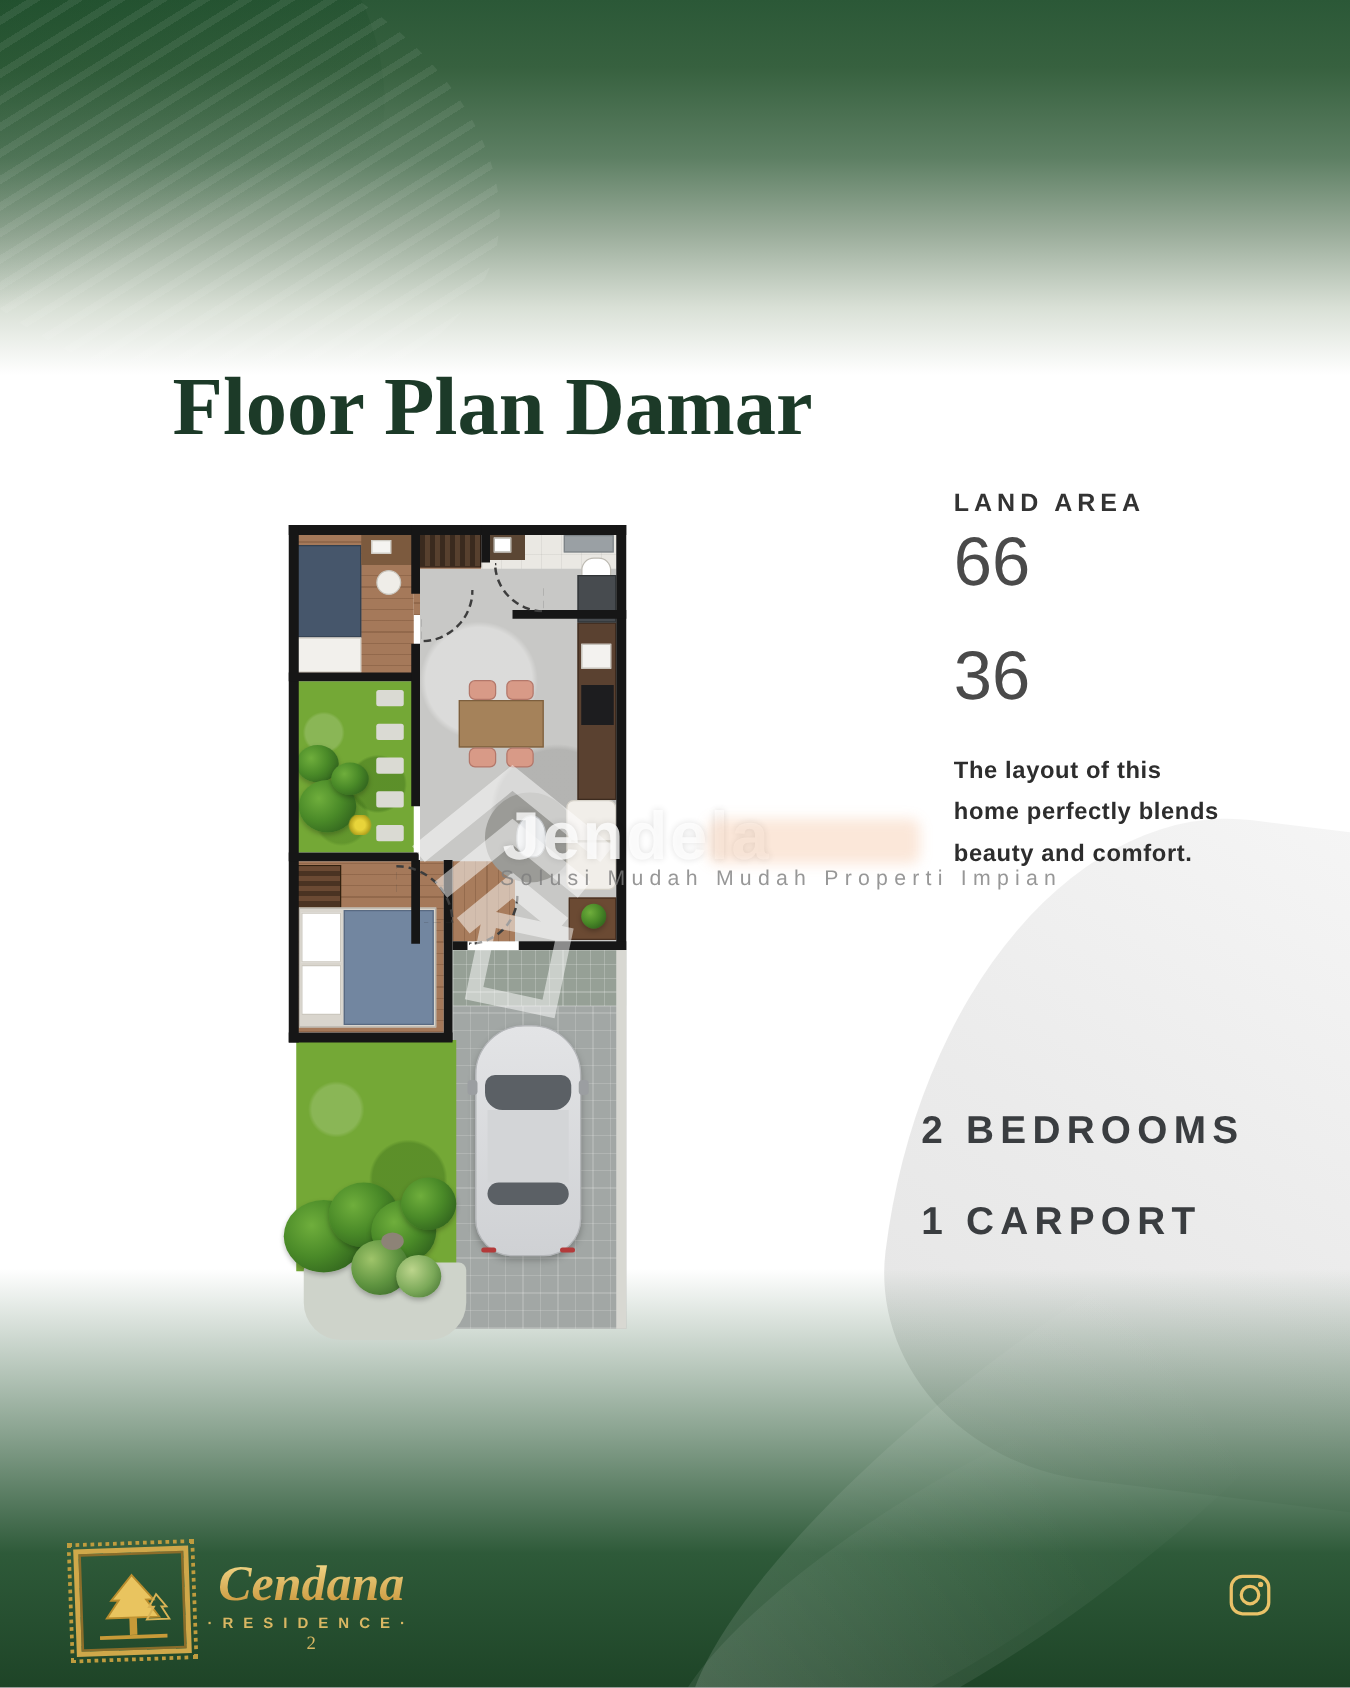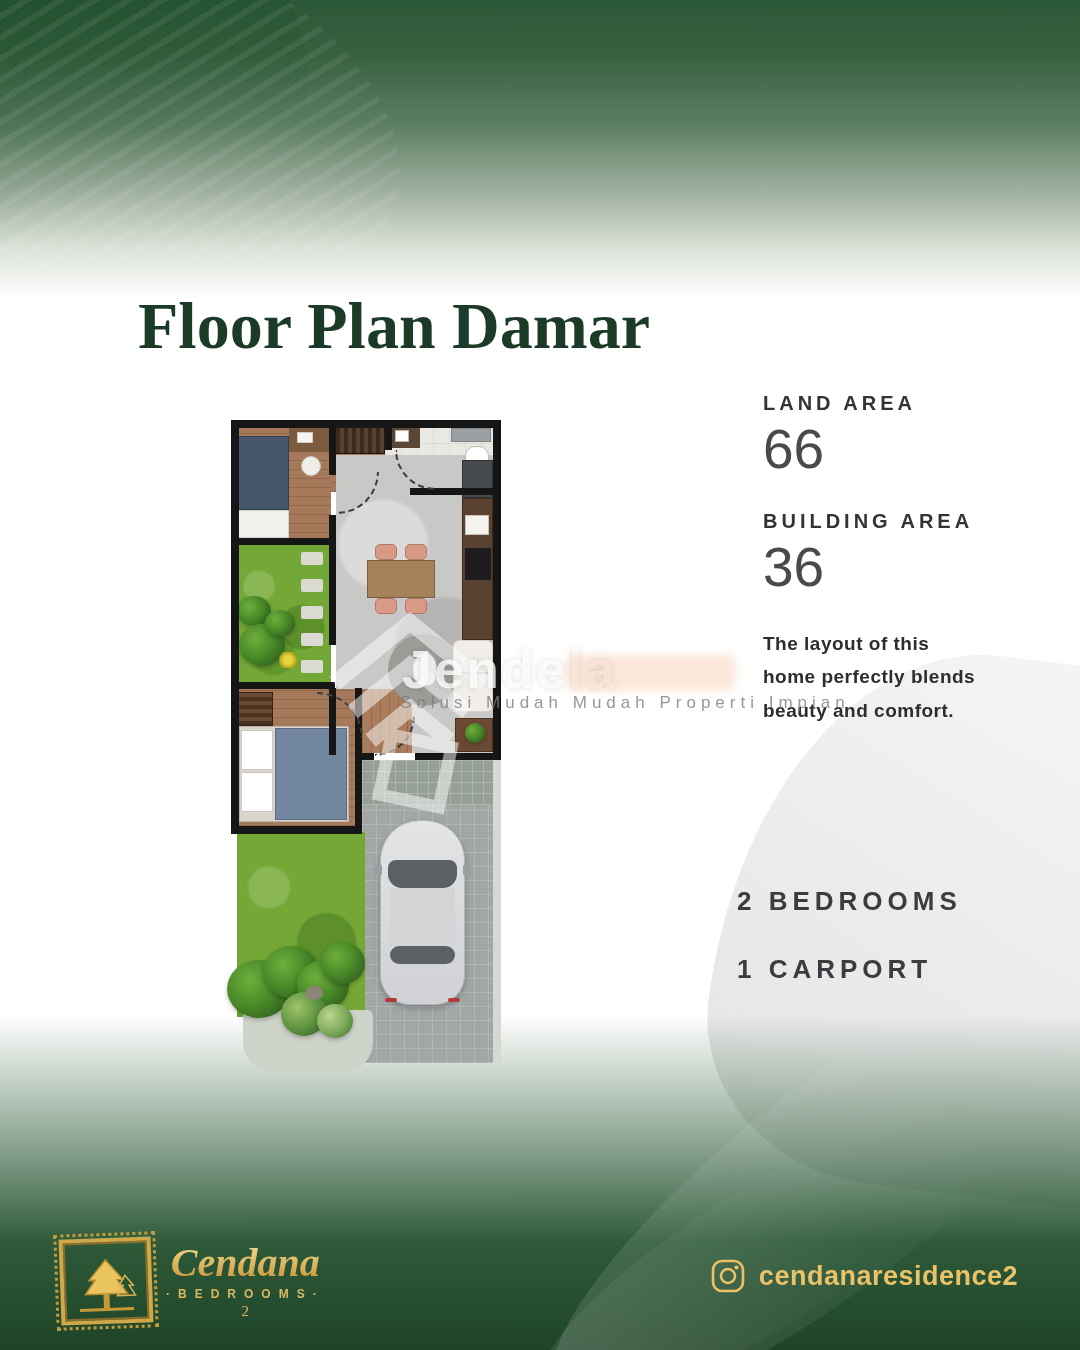--- a/index.html
+++ b/index.html
@@ -55,21 +55,21 @@
   .page-title{
     position:absolute; left:138px; top:288px; z-index:3;
     font-family:"Liberation Serif", serif;
     font-size:66px; color:#1c3a28;
   }
   .stats{ position:absolute; left:763px; top:392px; width:300px; z-index:3; color:#38393b; }
   .stat-label{ font-size:20px; font-weight:bold; letter-spacing:4px; color:#333; }
   .stat-value{ font-size:55px; font-weight:400; color:#4a4a4a; line-height:1.1; margin:4px 0 30px 0; }
   .stat-desc{ margin-top:26px; width:218px; font-size:19px; font-weight:bold; letter-spacing:.5px; line-height:1.75; color:#2d2d2d; }
   .features{ position:absolute; left:737px; top:886px; z-index:3; }
-  .feature{ font-size:26px; font-weight:bold; letter-spacing:5px; color:#3a3d40; margin-bottom:37px; white-space:nowrap; }
+  .feature{ font-size:31px; font-weight:bold; letter-spacing:5px; color:#3a3d40; margin-bottom:37px; white-space:nowrap; }
   
   .plan{ position:absolute; left:225px; top:420px; width:285px; height:660px; z-index:2; }
   .r{ position:absolute; }
   .w{ position:absolute; background:#161616; z-index:5; }
   .wood{ background:#a5795a; background-image:repeating-linear-gradient(0deg, rgba(60,30,10,.18) 0 1px, rgba(0,0,0,0) 1px 9px); }
   .woodv{ background:#a87c5c; background-image:repeating-linear-gradient(90deg, rgba(60,30,10,.18) 0 1px, rgba(0,0,0,0) 1px 9px); }
   .tile{ background:#c8c8c6; background-image:radial-gradient(circle at 30% 30%, rgba(255,255,255,.35) 0 18%, rgba(0,0,0,0) 20%), radial-gradient(circle at 70% 65%, rgba(120,120,118,.25) 0 22%, rgba(0,0,0,0) 24%); }
   .bath{ background:#eae8e3; background-image:repeating-linear-gradient(0deg, rgba(0,0,0,.05) 0 1px, rgba(0,0,0,0) 1px 16px), repeating-linear-gradient(90deg, rgba(0,0,0,.05) 0 1px, rgba(0,0,0,0) 1px 16px); }
   .grass{ background:#74a836; background-image:radial-gradient(circle at 25% 30%, rgba(255,255,255,.16) 0 12%, rgba(0,0,0,0) 14%), radial-gradient(circle at 70% 60%, rgba(30,80,10,.28) 0 20%, rgba(0,0,0,0) 22%), radial-gradient(circle at 40% 80%, rgba(30,80,10,.2) 0 16%, rgba(0,0,0,0) 18%); }
   .pavers{ background:#a2a7a5; background-image:repeating-linear-gradient(0deg, rgba(255,255,255,.16) 0 1px, rgba(0,0,0,0) 1px 14px), repeating-linear-gradient(90deg, rgba(255,255,255,.16) 0 1px, rgba(0,0,0,0) 1px 14px); }
@@ -82,21 +82,21 @@
   
   .watermark{ position:absolute; left:0; top:0; z-index:6; }
   .wm-logo{ position:absolute; left:320px; top:608px; opacity:.5; }
   .wm-brand{ position:absolute; left:402px; top:638px; font-size:54px; font-weight:bold; letter-spacing:2px;
     color:rgba(255,255,255,.78); text-shadow:0 0 6px rgba(0,0,0,.12); }
   .wm-smudge{ position:absolute; left:566px; top:655px; width:170px; height:36px;
     background:rgba(232,120,45,.18); filter:blur(5px); border-radius:8px; }
   .wm-tagline{ position:absolute; left:400px; top:693px; width:380px; font-size:17px; letter-spacing:5px;
     color:rgba(125,125,125,.8); white-space:nowrap; }
   
-  .footer-logo{ position:absolute; left:60px; top:1238px; z-index:7; display:flex; align-items:center; gap:14px; }
+  .footer-logo{ position:absolute; left:60px; top:1238px; z-index:7; display:flex; align-items:flex-end; gap:14px; }
   .stamp{ position:relative; width:92px; height:86px; border:4px solid #cfa84a; outline:3px dotted #bf9c3e; outline-offset:2px;
     transform:rotate(-2deg); display:flex; align-items:flex-end; justify-content:center;
     box-shadow:inset 0 0 0 2px #8a6d2a; }
   .brand-col{ display:flex; flex-direction:column; align-items:center; }
   .brand-name{ font-family:"Liberation Serif", serif; font-style:italic; font-weight:bold; font-size:40px; line-height:1;
     background:linear-gradient(#f4dc8e,#c79237); -webkit-background-clip:text; background-clip:text; color:transparent; }
   .brand-sub{ margin-top:4px; font-size:12px; font-weight:bold; letter-spacing:8px; color:#d9b763; }
   .brand-num{ margin-top:2px; font-size:15px; color:#d9b763; font-family:"Liberation Serif", serif; }
   .ig-row{ position:absolute; right:62px; top:1258px; z-index:7; display:flex; align-items:center; gap:13px; }
   .ig-handle{ font-size:27px; font-weight:bold; letter-spacing:.5px; color:#eac268; }
@@ -114,21 +114,20 @@
   <div class="texture-right"></div>
   <div class="bottom-grad"></div>
   <div class="streak-1"></div>
   <div class="streak-2"></div>
 
   <h1 class="page-title">Floor Plan Damar</h1>
 
   <div class="stats">
     <div class="stat-label">LAND AREA</div>
     <div class="stat-value">66</div>
-    <div class="stat-label">BUILDING AREA</div>
     <div class="stat-value">36</div>
     <div class="stat-desc">The layout of this home perfectly blends beauty and comfort.</div>
   </div>
 
   <div class="features">
     <div class="feature">2 BEDROOMS</div>
     <div class="feature">1 CARPORT</div>
   </div>
 
   <div class="plan">
@@ -247,27 +246,26 @@
     <div class="stamp">
       <svg width="70" height="66" viewBox="0 0 70 66">
         <path d="M35 6 L52 26 L46 26 L56 40 L14 40 L24 26 L18 26 Z" fill="#e9c45f" stroke="#b98d2e" stroke-width="1.5"></path>
         <rect x="32" y="40" width="6" height="14" fill="#c79a38"></rect>
         <path d="M54 22 L62 32 L58 32 L64 42 L46 42 L52 32 L48 32 Z" fill="none" stroke="#d9b355" stroke-width="1.5"></path>
         <rect x="8" y="54" width="54" height="3" fill="#c79a38"></rect>
       </svg>
     </div>
     <div class="brand-col">
       <div class="brand-name">Cendana</div>
-      <div class="brand-sub">·BEDROOMS·</div>
+      <div class="brand-sub">·RESIDENCE·</div>
       <div class="brand-num">2</div>
     </div>
   </div>
 
   <div class="ig-row">
     <svg width="36" height="36" viewBox="0 0 36 36">
       <rect x="3" y="3" width="30" height="30" rx="9" fill="none" stroke="#eac268" stroke-width="2.6"></rect>
       <circle cx="18" cy="18" r="7" fill="none" stroke="#eac268" stroke-width="2.6"></circle>
       <circle cx="26.5" cy="9.5" r="2.1" fill="#eac268"></circle>
     </svg>
-    <span class="ig-handle">cendanaresidence2</span>
   </div>
 
 </div>
 
 </body></html>

